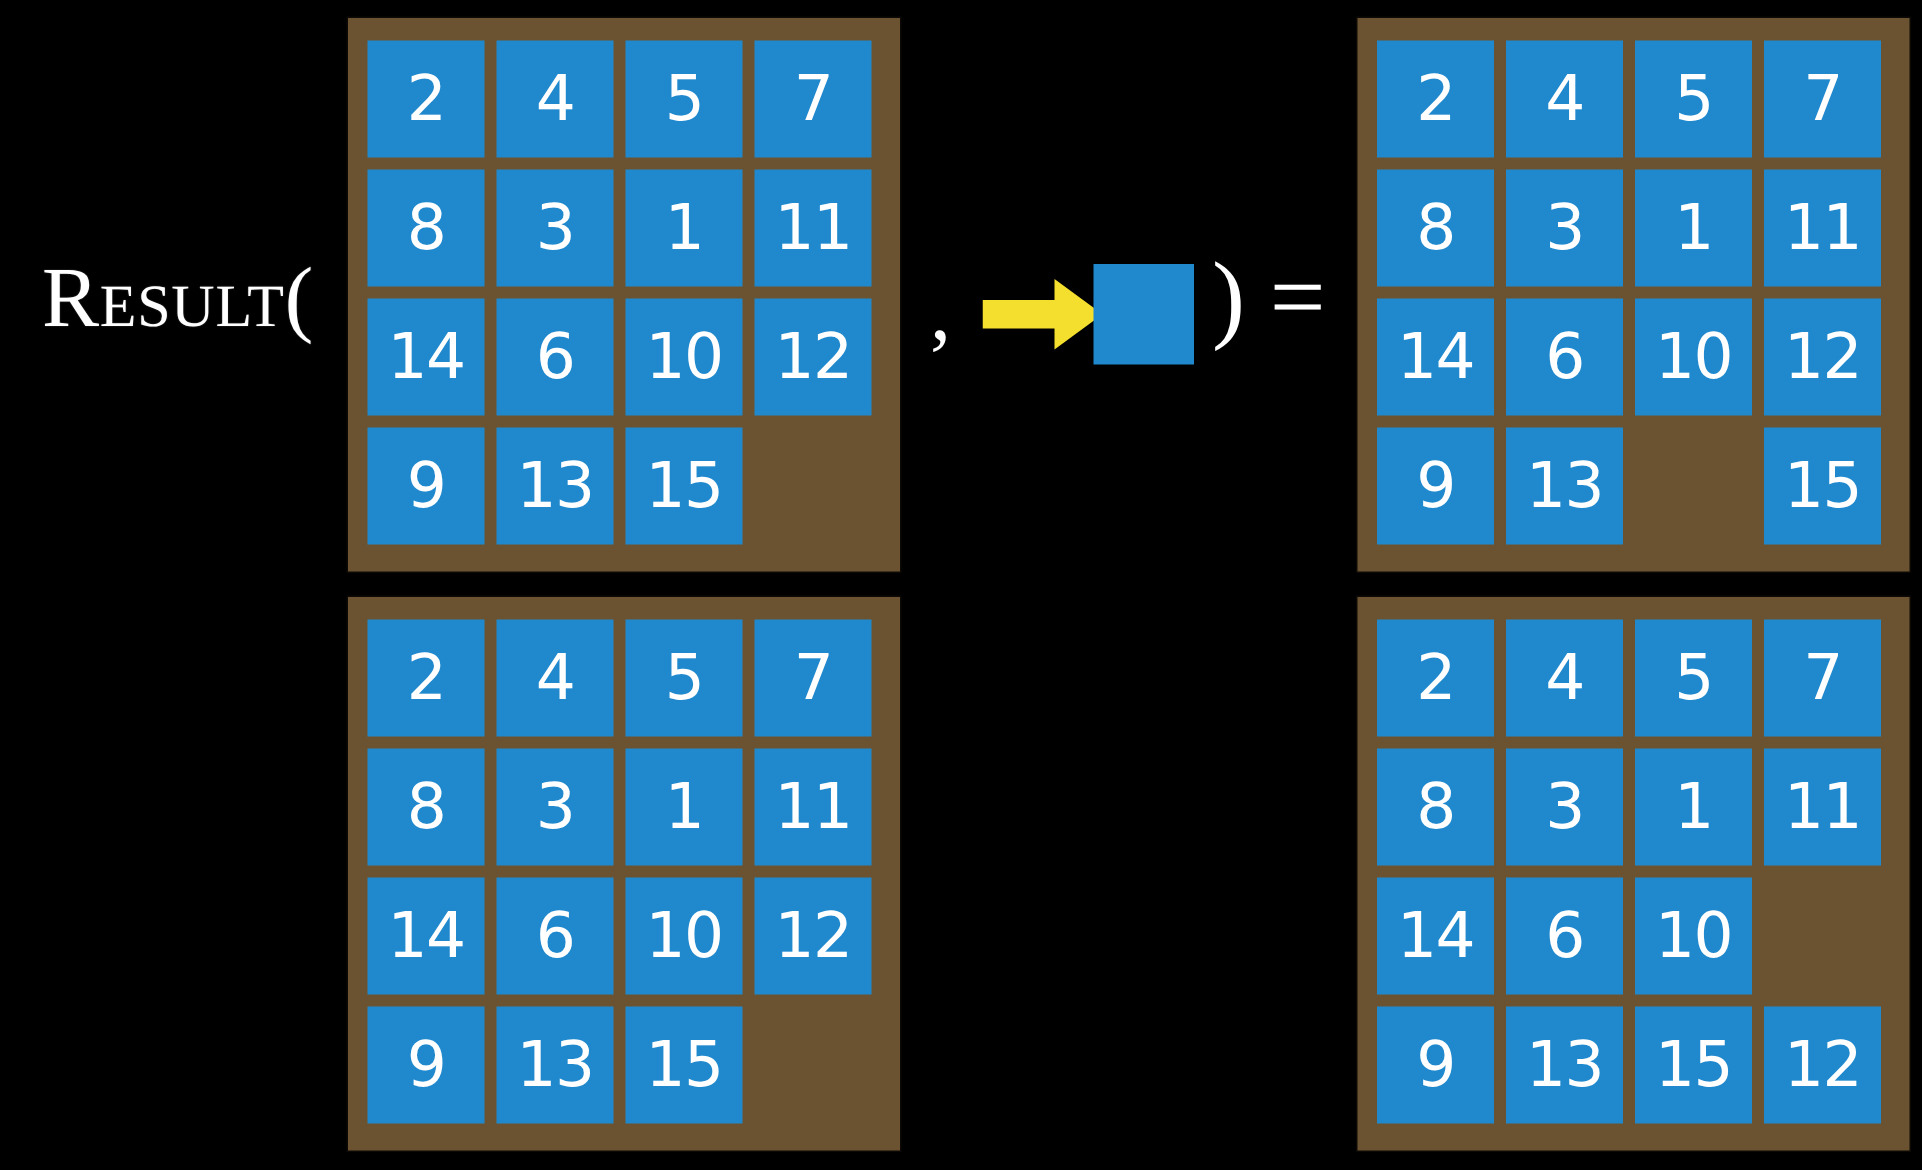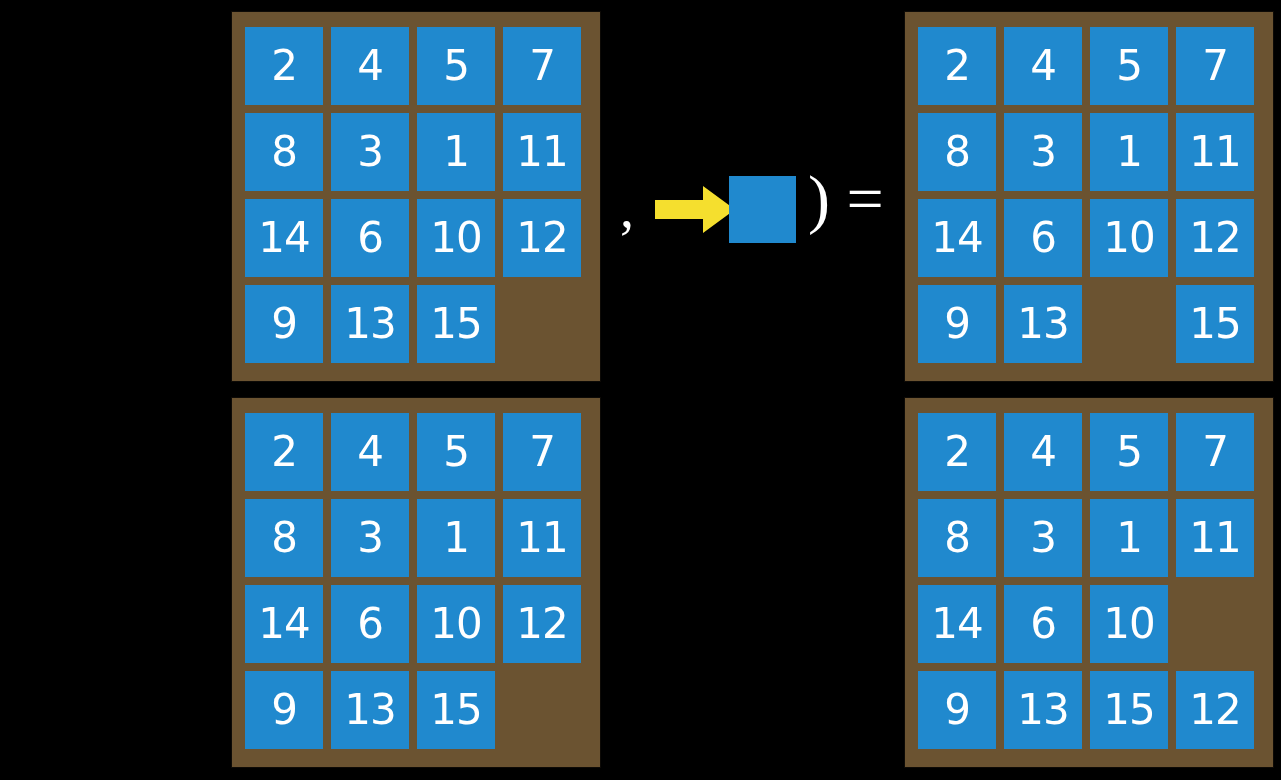--- a/index.html
+++ b/index.html
@@ -106,20 +106,21 @@
   .arrow {
     position: absolute;
   }
   #arrow-right { left: 655px; top: 176px; width: 90px; height: 67px; }
 </style>
 </head>
 <body>
 
 <div class="row" id="row-0">
 
+  <div class="result-label">Result(</div>
 
   <div class="board board-left">
     <div class="grid">
         <div class="tile">2</div>
         <div class="tile">4</div>
         <div class="tile">5</div>
         <div class="tile">7</div>
         <div class="tile">8</div>
         <div class="tile">3</div>
         <div class="tile">1</div>

